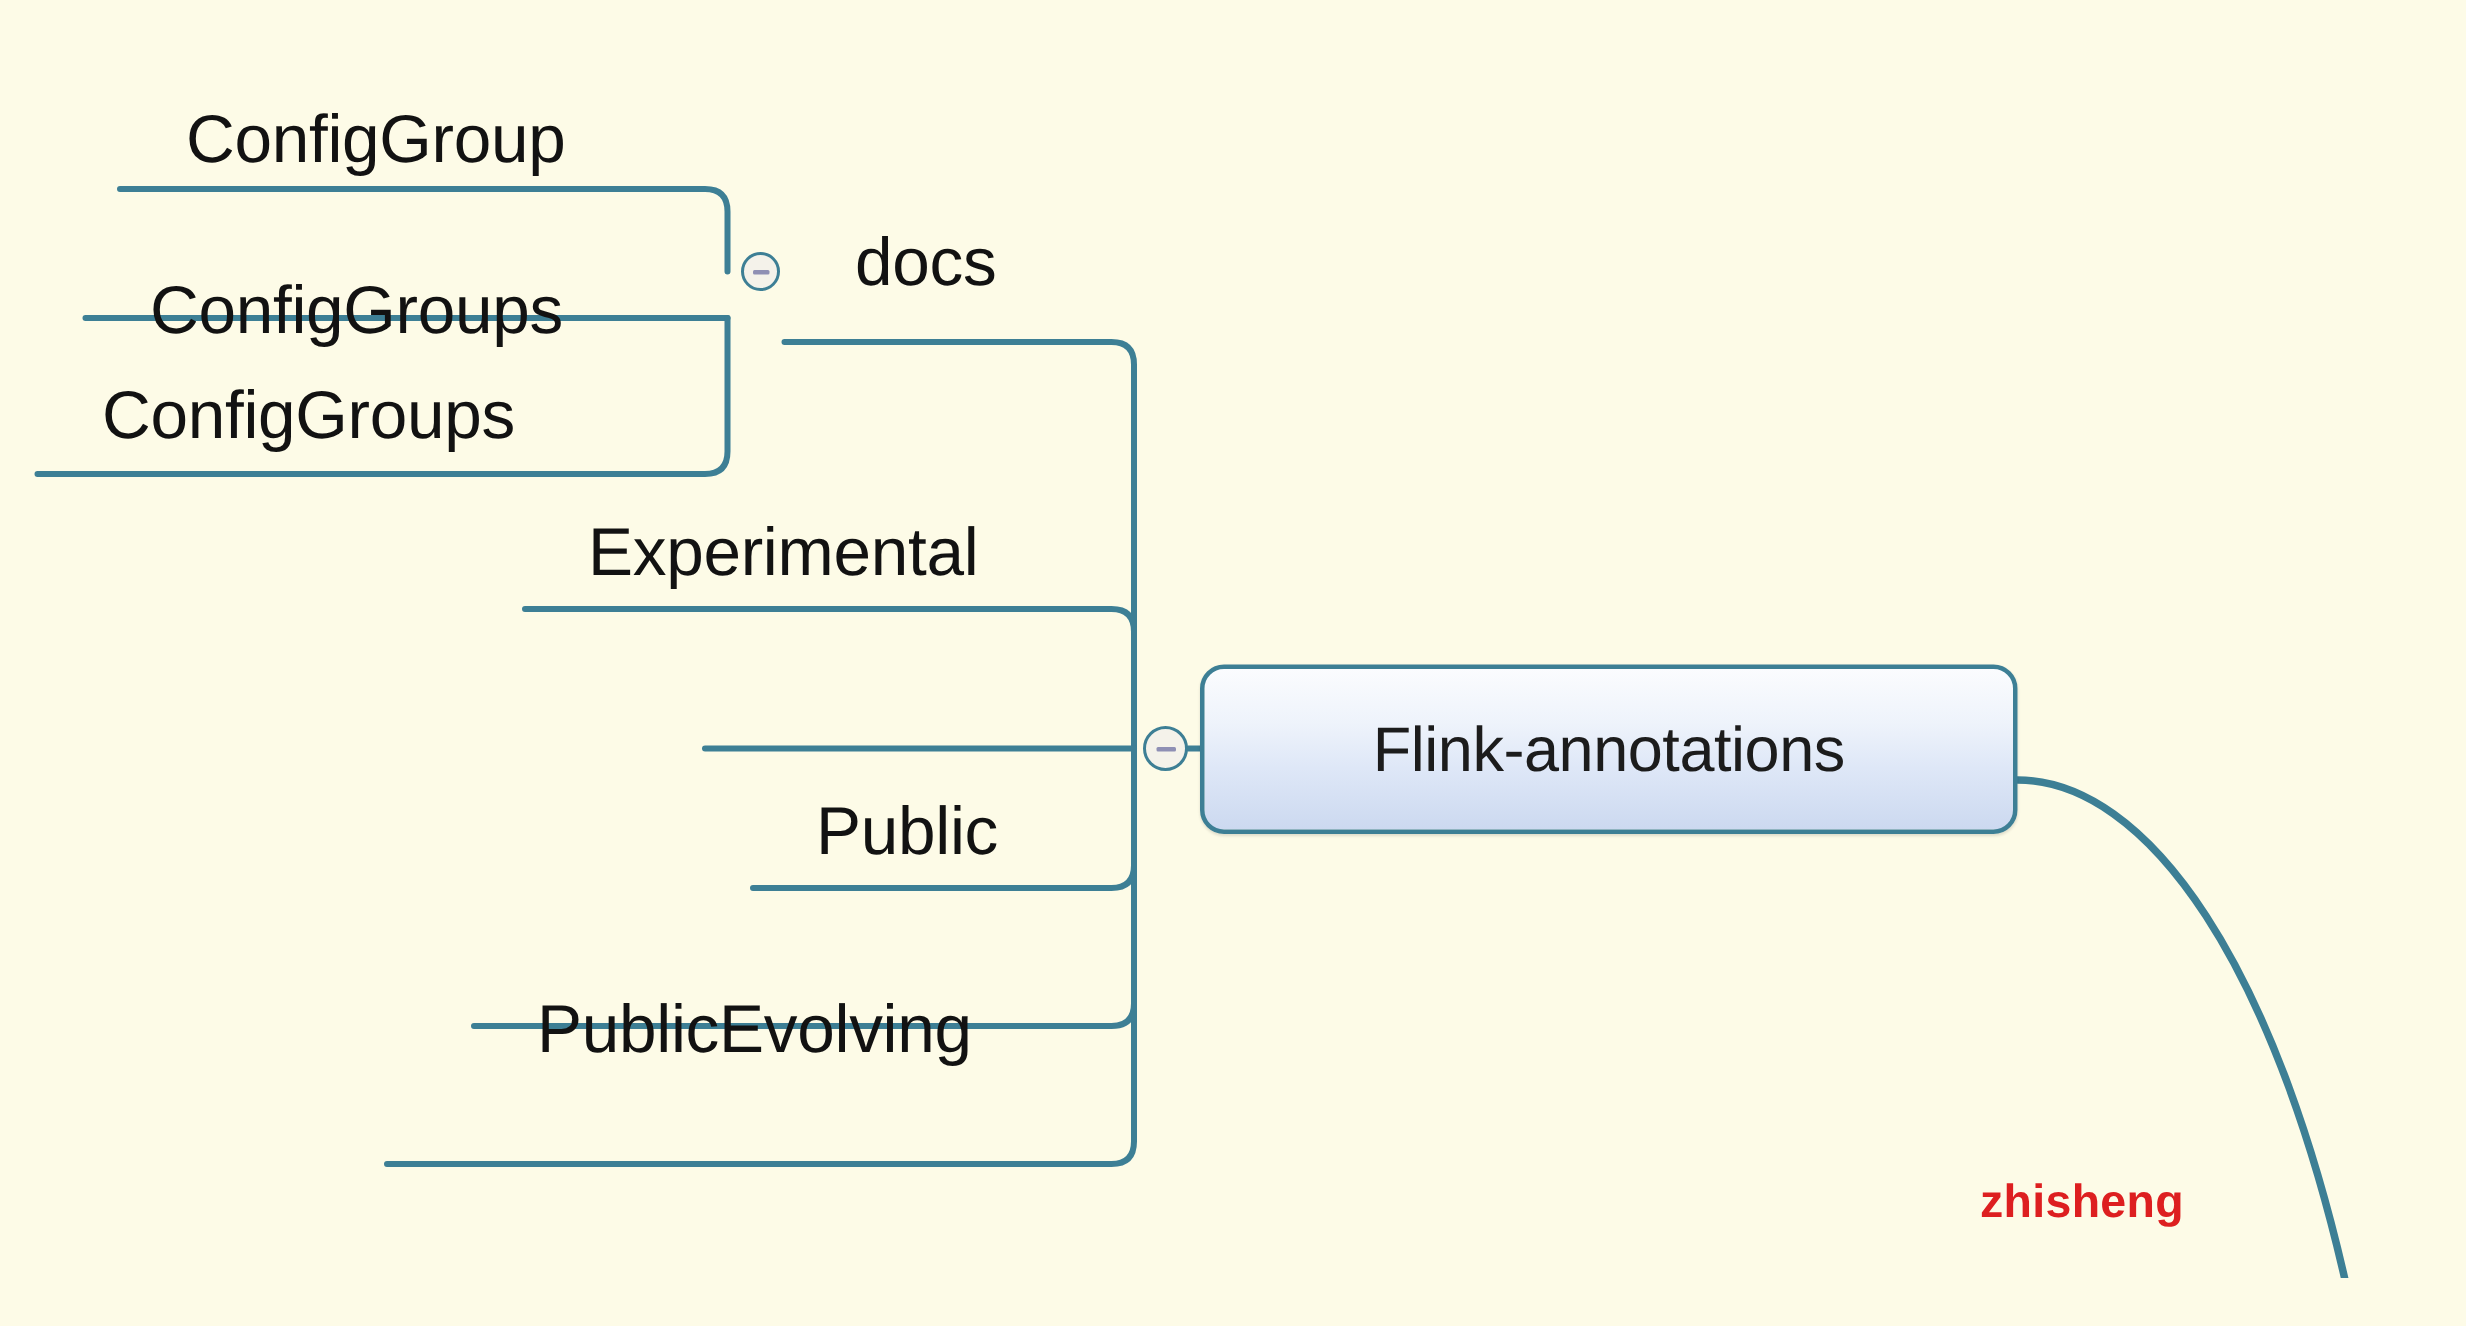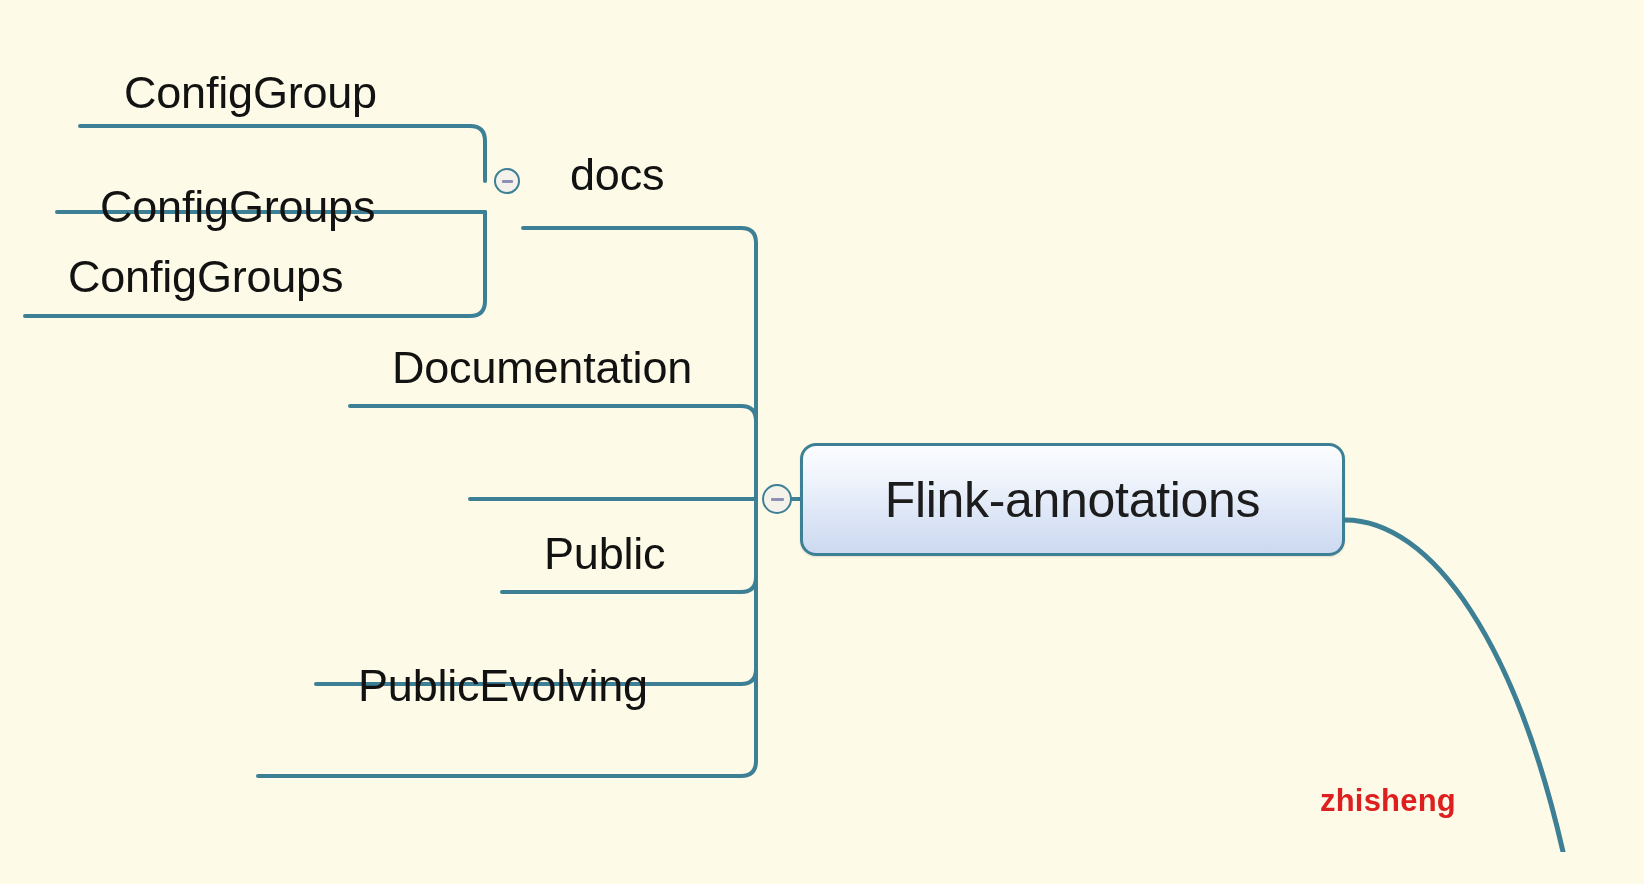--- a/index.html
+++ b/index.html
@@ -44,21 +44,21 @@
     border: 3px solid #3d7f95;
     border-radius: 16px;
     background: linear-gradient(to bottom,
                 #fbfcfe 0%,
                 #eef3fb 34%,
                 #dee7f7 62%,
                 #ccd9f0 100%);
     box-shadow: 0 1px 2px rgba(0,0,0,0.12);
   }
   .root-node .root-label {
-    font-size: 50px;
+    font-size: 42px;
     color: #1c1c1c;
     white-space: nowrap;
     letter-spacing: -0.3px;
   }
 
   
   .toggle {
     position: absolute;
     box-sizing: border-box;
     border-radius: 50%;
@@ -126,21 +126,21 @@
   <div class="leaf" style="left:100px; top:156px;margin-top:28px;">ConfigGroups</div>
 
   <div class="leaf" style="left:68px; top:254px;">ConfigGroups</div>
 
   <div class="toggle small" style="left:494px; top:168px;">
     <span class="minus"></span>
   </div>
 
   <div class="leaf" style="left:570px; top:152px;">docs</div>
 
-  <div class="leaf" style="left:392px; top:345px;">Documentation</div>
+  <div class="leaf" style="left:392px; top:345px;">Experimental</div>
 
 
   <div class="leaf" style="left:544px; top:531px;">Public</div>
 
   <div class="leaf" style="left:358px; top:623px;margin-top:40px;">PublicEvolving</div>
 
 
   <div class="toggle medium" style="left:762px; top:484px;">
     <span class="minus"></span>
   </div>

